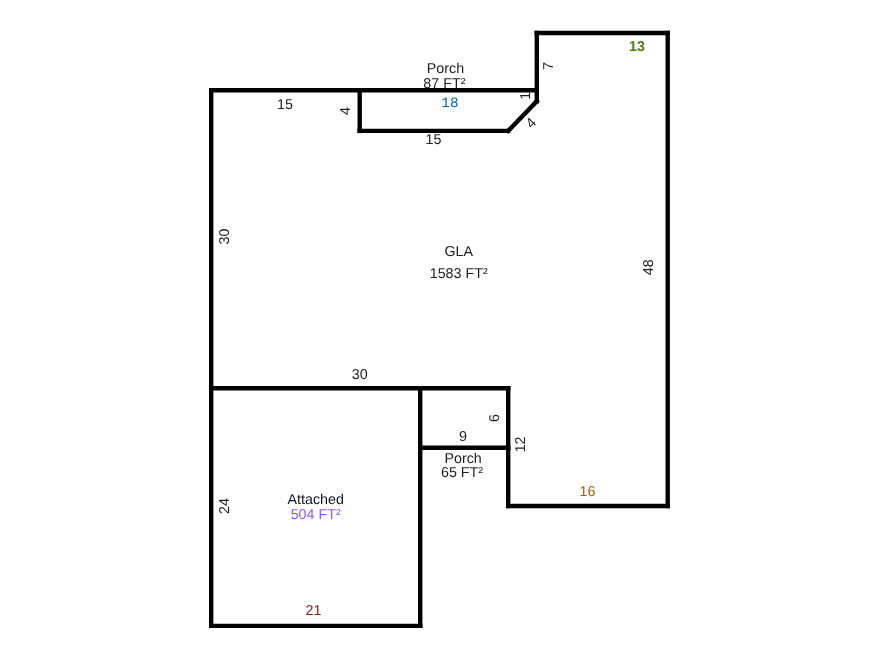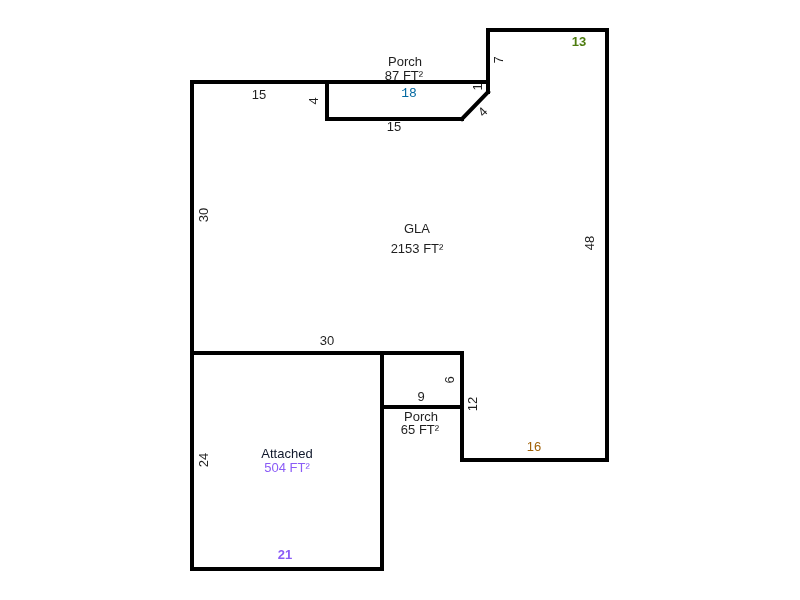--- a/index.html
+++ b/index.html
@@ -53,23 +53,23 @@
       <div class="txt rot-90" style="left: 499px; top: 60px; color: rgb(31, 31, 31);">7</div>
       <div class="txt" style="left: 579px; top: 42px; color: #4d7c0f; font-weight: bold;">13</div>
       <div class="txt rot-90" style="left: 590px; top: 243px; color: rgb(31, 31, 31);">48</div>
       <div class="txt rot-90" style="left: 204px; top: 215px; color: rgb(31, 31, 31);">30</div>
       <div class="txt" style="left: 327px; top: 341px; color: rgb(31, 31, 31);">30</div>
       <div class="txt rot-90" style="left: 450px; top: 380px; color: rgb(31, 31, 31);">6</div>
       <div class="txt" style="left: 421px; top: 397px; color: rgb(31, 31, 31);">9</div>
       <div class="txt rot-90" style="left: 473px; top: 404px; color: rgb(31, 31, 31);">12</div>
       <div class="txt" style="left: 534px; top: 447px; color: #a16207;">16</div>
       <div class="txt rot-90" style="left: 204px; top: 460px; color: rgb(31, 31, 31);">24</div>
-      <div class="txt" style="left: 285px; top: 555px; color: #8b5cf6; font-weight: bold;">21</div>
+      <div class="txt" style="left: 285px; top: 555px; color: #7f1d1d;">21</div>
       <div class="txt" style="left: 405px; top: 62px; color: rgb(31, 31, 31);">Porch</div>
       <div class="txt" style="left: 404px; top: 76px; color: rgb(31, 31, 31);">87 FT²</div>
       <div class="txt" style="left: 417px; top: 229px; color: rgb(31, 31, 31);">GLA</div>
-      <div class="txt" style="left: 417px; top: 249px; color: rgb(31, 31, 31);">2153 FT²</div>
+      <div class="txt" style="left: 417px; top: 249px; color: rgb(31, 31, 31);">1583 FT²</div>
       <div class="txt" style="left: 421px; top: 417px; color: rgb(31, 31, 31);">Porch</div>
       <div class="txt" style="left: 420px; top: 430px; color: rgb(31, 31, 31);">65 FT²</div>
       <div class="txt" style="left: 287px; top: 454px; color: #0f172a;">Attached</div>
       <div class="txt" style="left: 287px; top: 468px; color: #8b5cf6;">504 FT²</div>
     </div>
 </div>
 
 </body></html>

